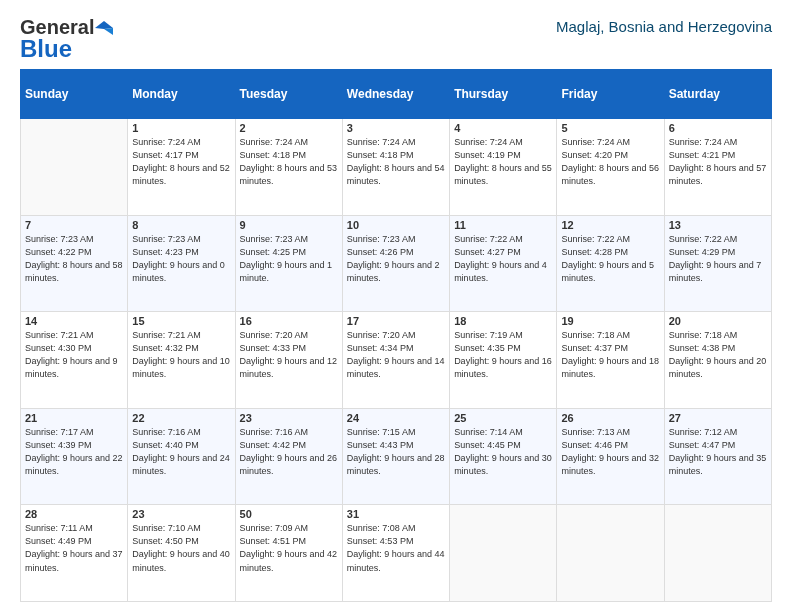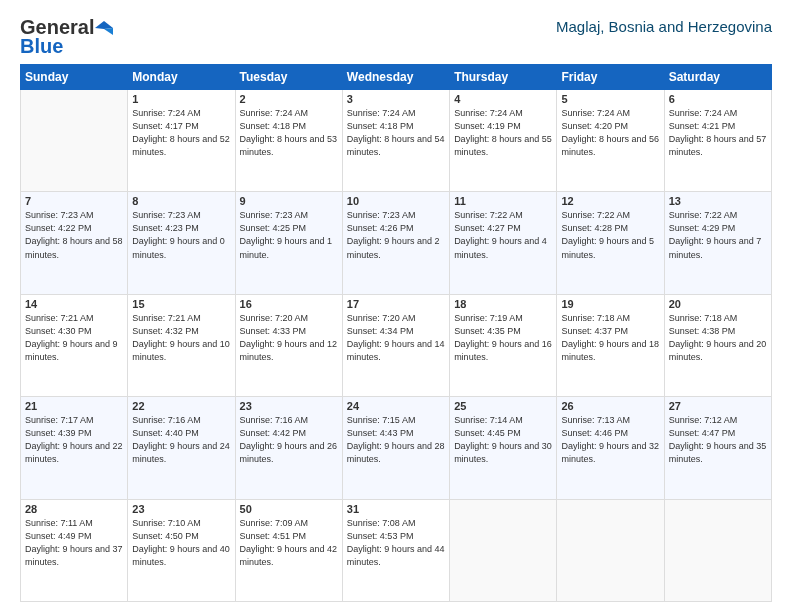--- a/index.html
+++ b/index.html
@@ -47,21 +47,21 @@
       border: 1px solid #ccc;
       border-collapse: collapse;
       width: 100%;
       table-layout: fixed;
     }
     .calendar thead tr th {
       background-color: #1565c0;
       color: #fff;
       font-size: 12px;
       font-weight: bold;
-      padding: 5px 4px;
+      padding: 17px 4px;
       text-align: left;
       border: 1px solid #1565c0;
     }
     .calendar tbody tr td {
       vertical-align: top;
       border: 1px solid #ddd;
       padding: 3px 4px;
       font-size: 9.5px;
       color: #333;
       height: 88px;
@@ -91,21 +91,21 @@
 <div class="page">
   <div class="header">
     <div class="logo">
       <div style="display:flex;align-items:center;">
         <span style="font-size:20px;font-weight:bold;color:#333;">General</span>
         <svg width="18" height="18" viewBox="0 0 18 18" style="margin-left:1px;">
           <polygon points="9,2 18,9 9,10 0,9" fill="#1565c0"></polygon>
           <polygon points="9,10 18,9 18,16" fill="#1a7fd4"></polygon>
         </svg>
       </div>
-      <span style="font-size:20px;font-weight:bold;color:#1565c0;margin-top:-4px;">Blue</span>
+      <span style="font-size:24px;font-weight:bold;color:#1565c0;margin-top:-4px;">Blue</span>
     </div>
     <div class="title-block">
       <div class="location-title">Maglaj, Bosnia and Herzegovina</div>
     </div>
   </div>
 
   <table class="calendar">
     <thead>
       <tr>
         <th>Sunday</th>

